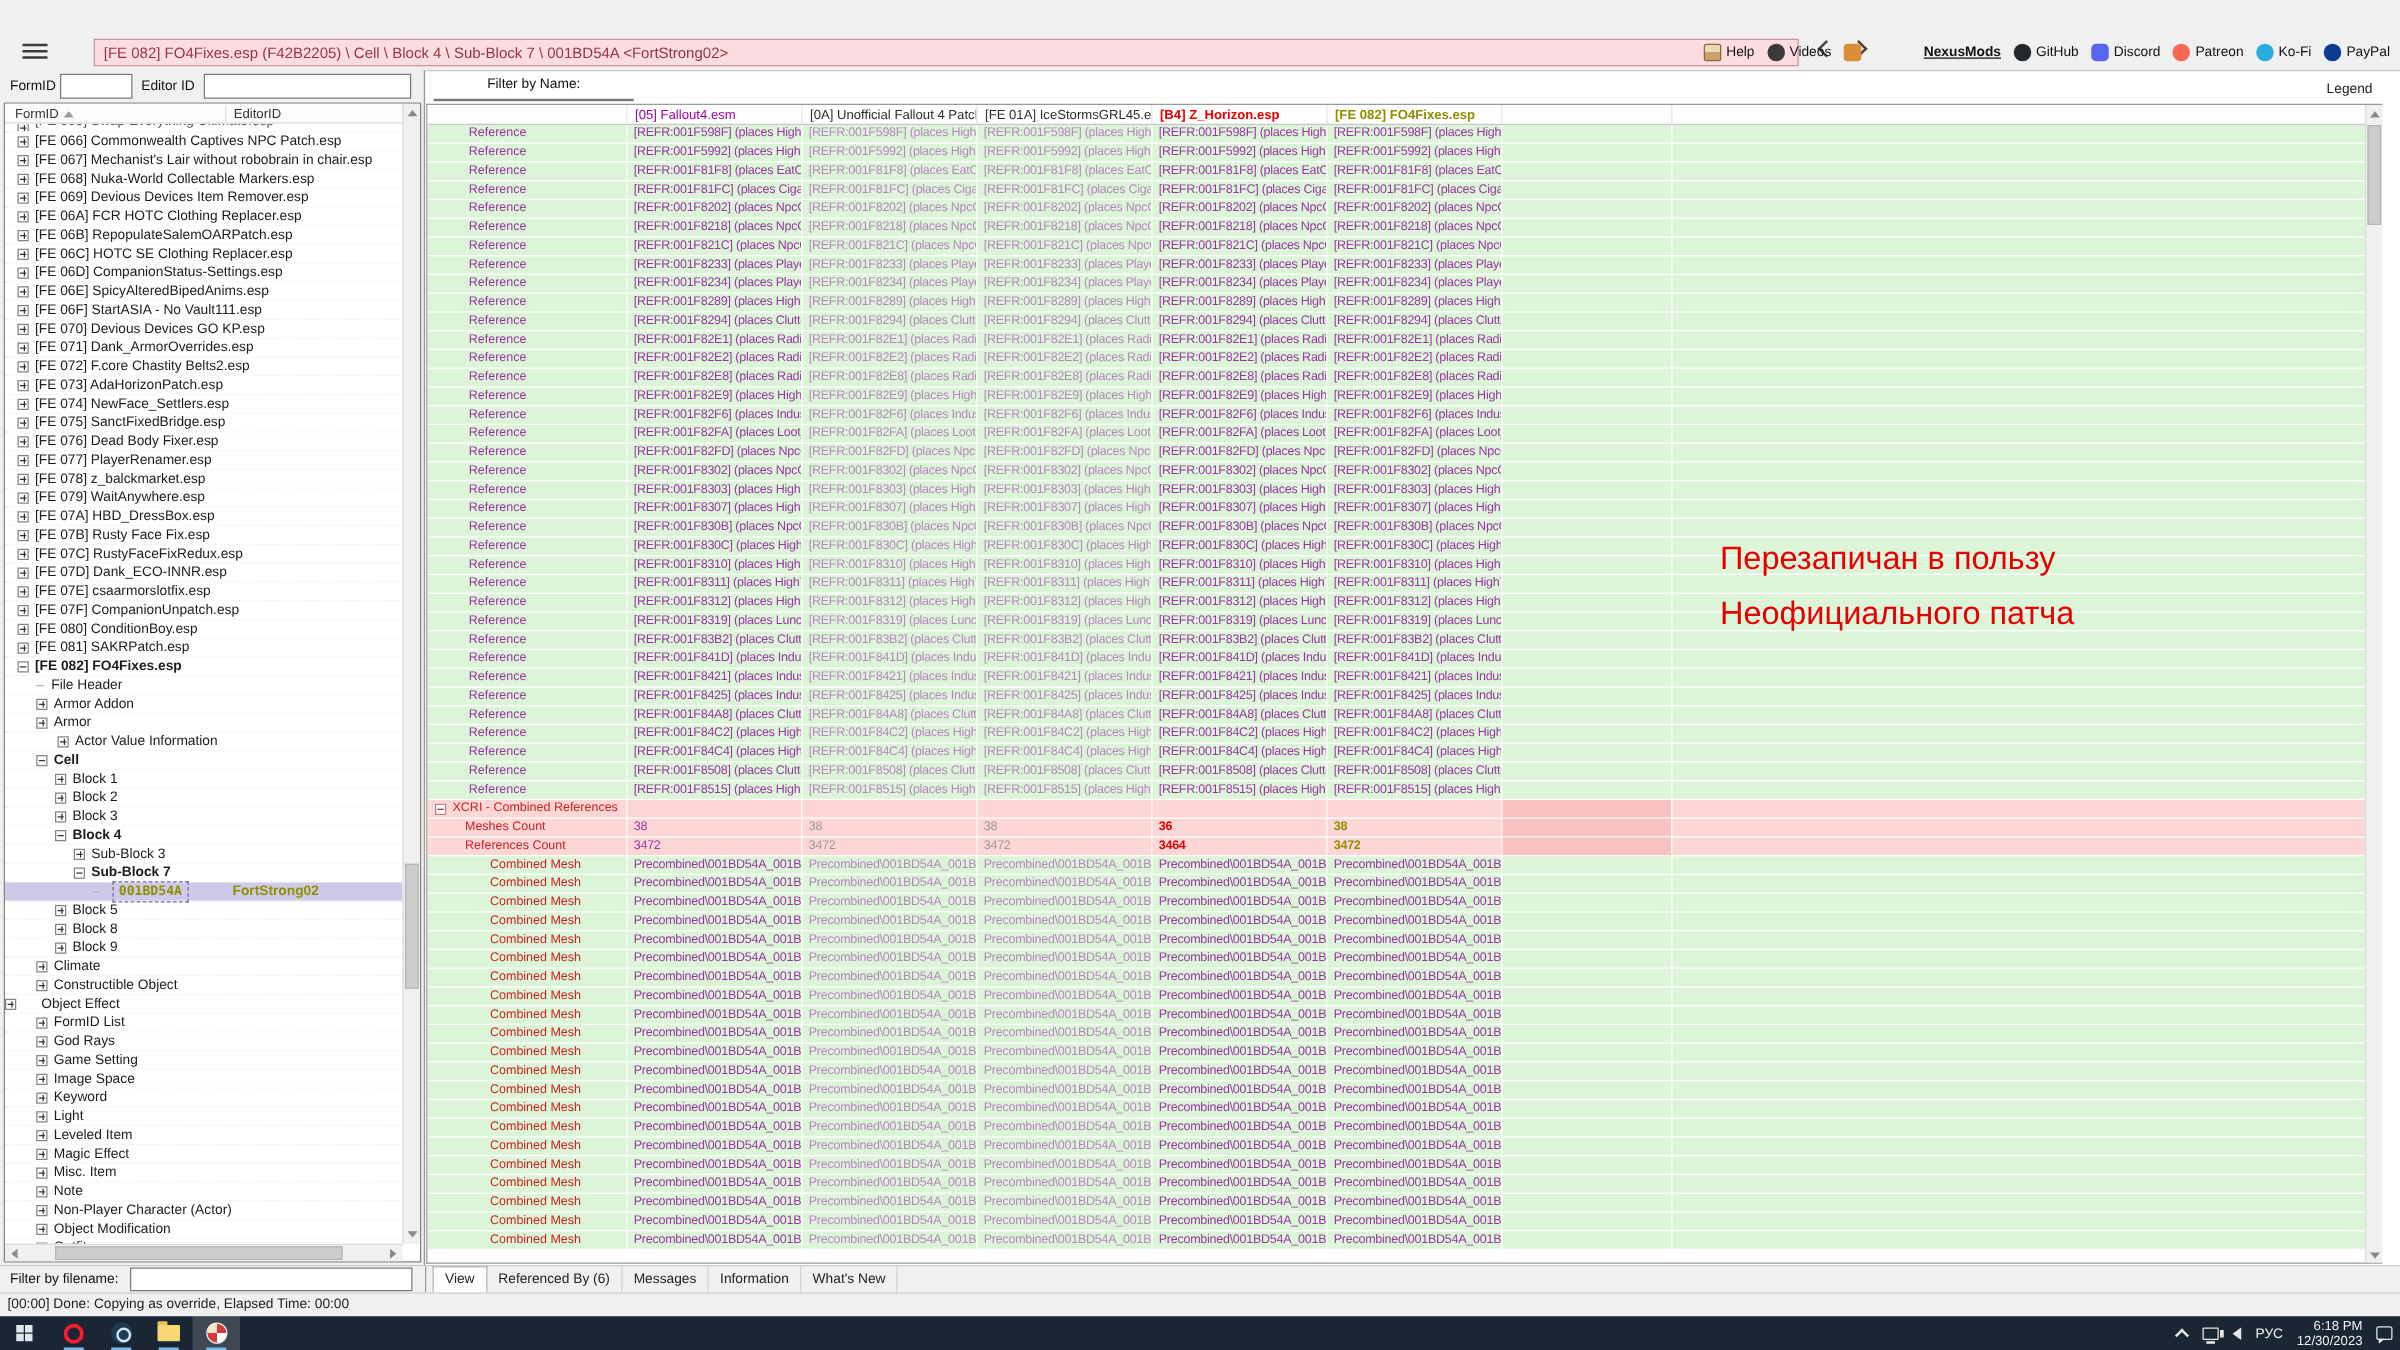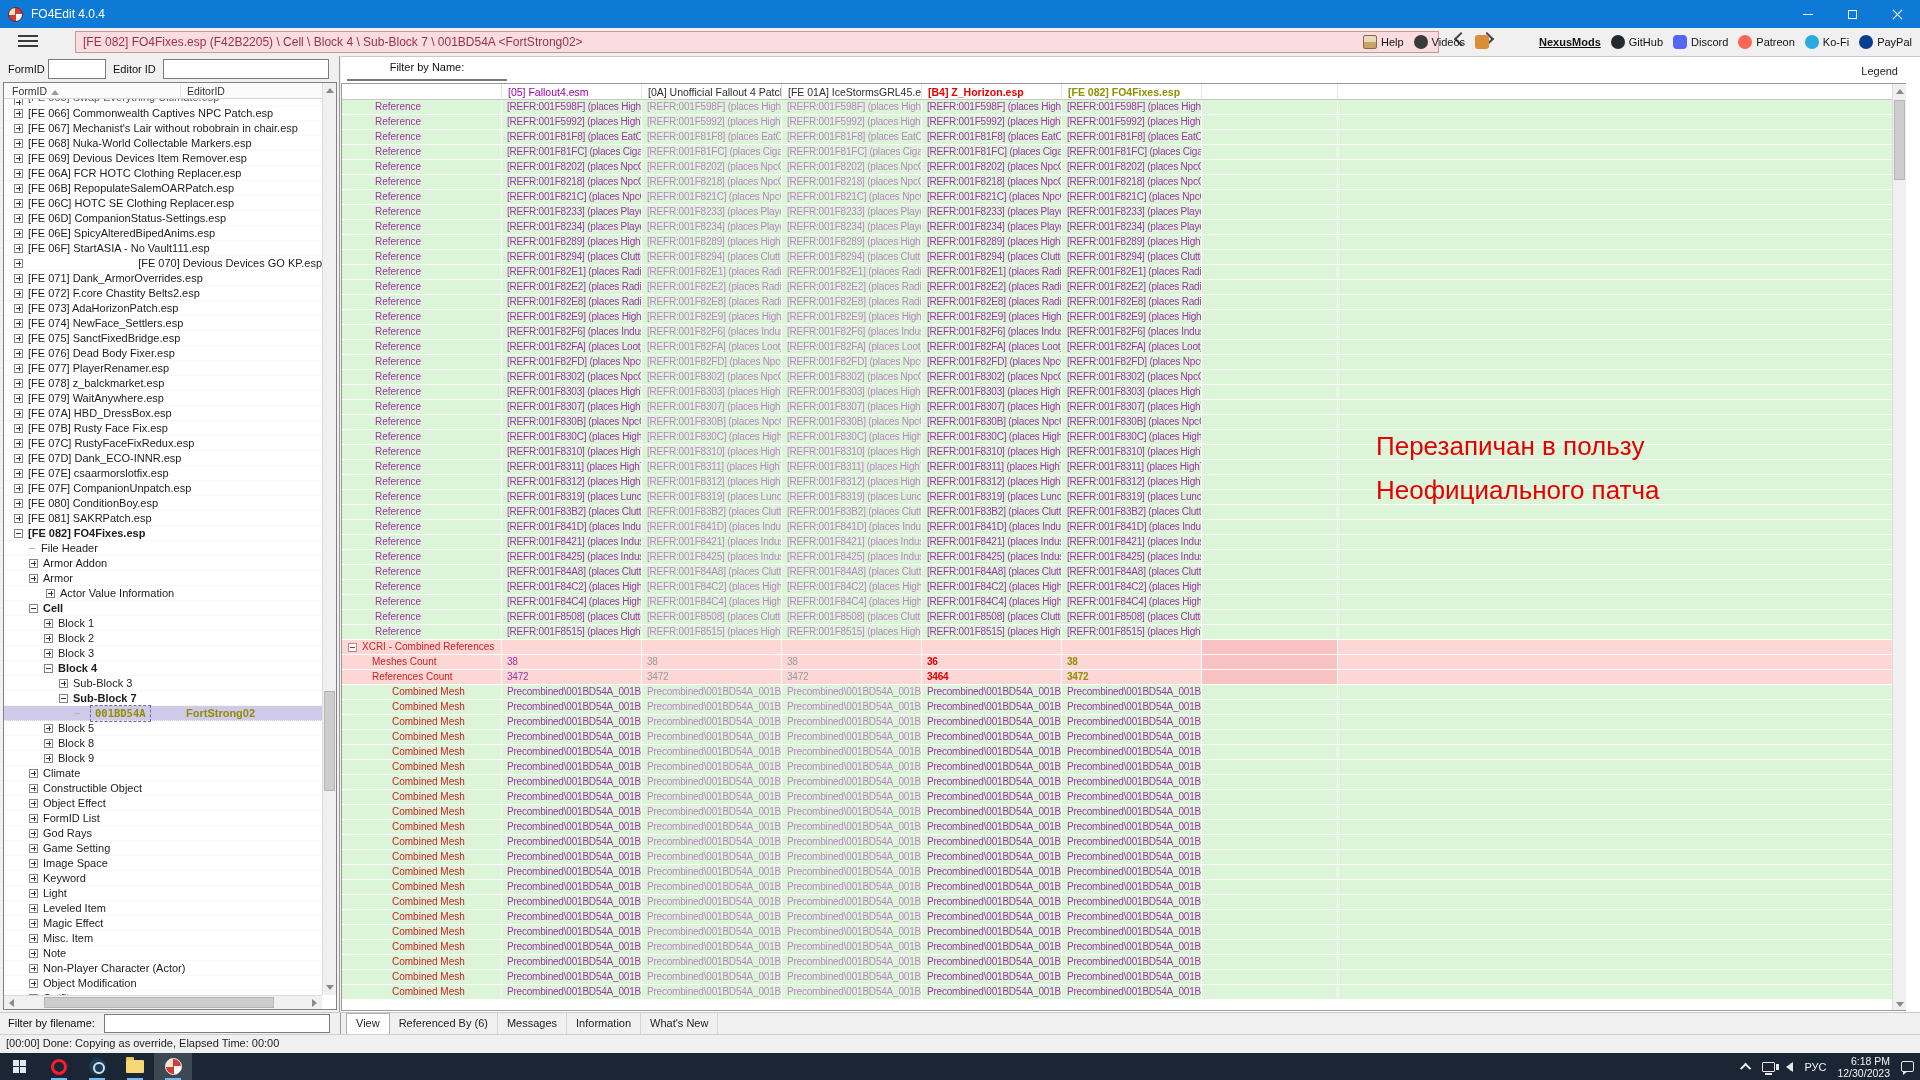--- a/index.html
+++ b/index.html
@@ -148,35 +148,20 @@
   #trlang{font-size:11px;}
   #trclock{text-align:right;font-size:10.5px;line-height:12px;}
   .trbubble{width:13px;height:11px;border:1.5px solid #e8e8e8;border-radius:2px;position:relative;}
   .trbubble::after{content:"";position:absolute;left:1px;bottom:-4px;width:0;height:0;border-top:4px solid #e8e8e8;border-right:5px solid transparent;}
 </style>
 </head>
 <body>
 
 <div id="root">
 
-  <div id="titlebar">
-    <div id="appicon"></div>
-    <div id="apptitle">FO4Edit 4.0.4</div>
-    <div id="winbtns">
-      <div class="wbtn">
-          <div class="glyph-min"></div>
-        </div>
-      <div class="wbtn">
-          <div class="glyph-max"></div>
-        </div>
-      <div class="wbtn">
-          <div class="glyph-close"></div>
-        </div>
-    </div>
-  </div>
 
   <div id="toolbar">
     <div id="hamburger">
         <div></div>
         <div></div>
         <div></div>
       </div>
     <div id="breadcrumb">[FE 082] FO4Fixes.esp (F42B2205) \ Cell \ Block 4 \ Sub-Block 7 \ 001BD54A &lt;FortStrong02&gt;</div>
     <div class="navarr" id="nav-back"></div>
     <div class="navarr" id="nav-fwd"></div>
@@ -266,21 +251,21 @@
             <span class="tt">[FE 06D] CompanionStatus-Settings.esp</span>
           </div>
           <div class="trow" style="padding-left: 10px;">
             <span class="exp plus"></span>
             <span class="tt">[FE 06E] SpicyAlteredBipedAnims.esp</span>
           </div>
           <div class="trow" style="padding-left: 10px;">
             <span class="exp plus"></span>
             <span class="tt">[FE 06F] StartASIA - No Vault111.esp</span>
           </div>
-          <div class="trow" style="padding-left: 10px; justify-content: space-between;">
+          <div class="trow" style="padding-left: 10px;">
             <span class="exp plus"></span>
             <span class="tt">[FE 070] Devious Devices GO KP.esp</span>
           </div>
           <div class="trow" style="padding-left: 10px;">
             <span class="exp plus"></span>
             <span class="tt">[FE 071] Dank_ArmorOverrides.esp</span>
           </div>
           <div class="trow" style="padding-left: 10px;">
             <span class="exp plus"></span>
             <span class="tt">[FE 072] F.core Chastity Belts2.esp</span>
@@ -411,21 +396,21 @@
             <span class="tt">Block 9</span>
           </div>
           <div class="trow" style="padding-left: 25px;">
             <span class="exp plus"></span>
             <span class="tt">Climate</span>
           </div>
           <div class="trow" style="padding-left: 25px;">
             <span class="exp plus"></span>
             <span class="tt">Constructible Object</span>
           </div>
-          <div class="trow" style="padding-left: 25px;">
+          <div class="trow" style=" gap: 15px;">
             <span class="exp plus"></span>
             <span class="tt">Object Effect</span>
           </div>
           <div class="trow" style="padding-left: 25px;">
             <span class="exp plus"></span>
             <span class="tt">FormID List</span>
           </div>
           <div class="trow" style="padding-left: 25px;">
             <span class="exp plus"></span>
             <span class="tt">God Rays</span>

